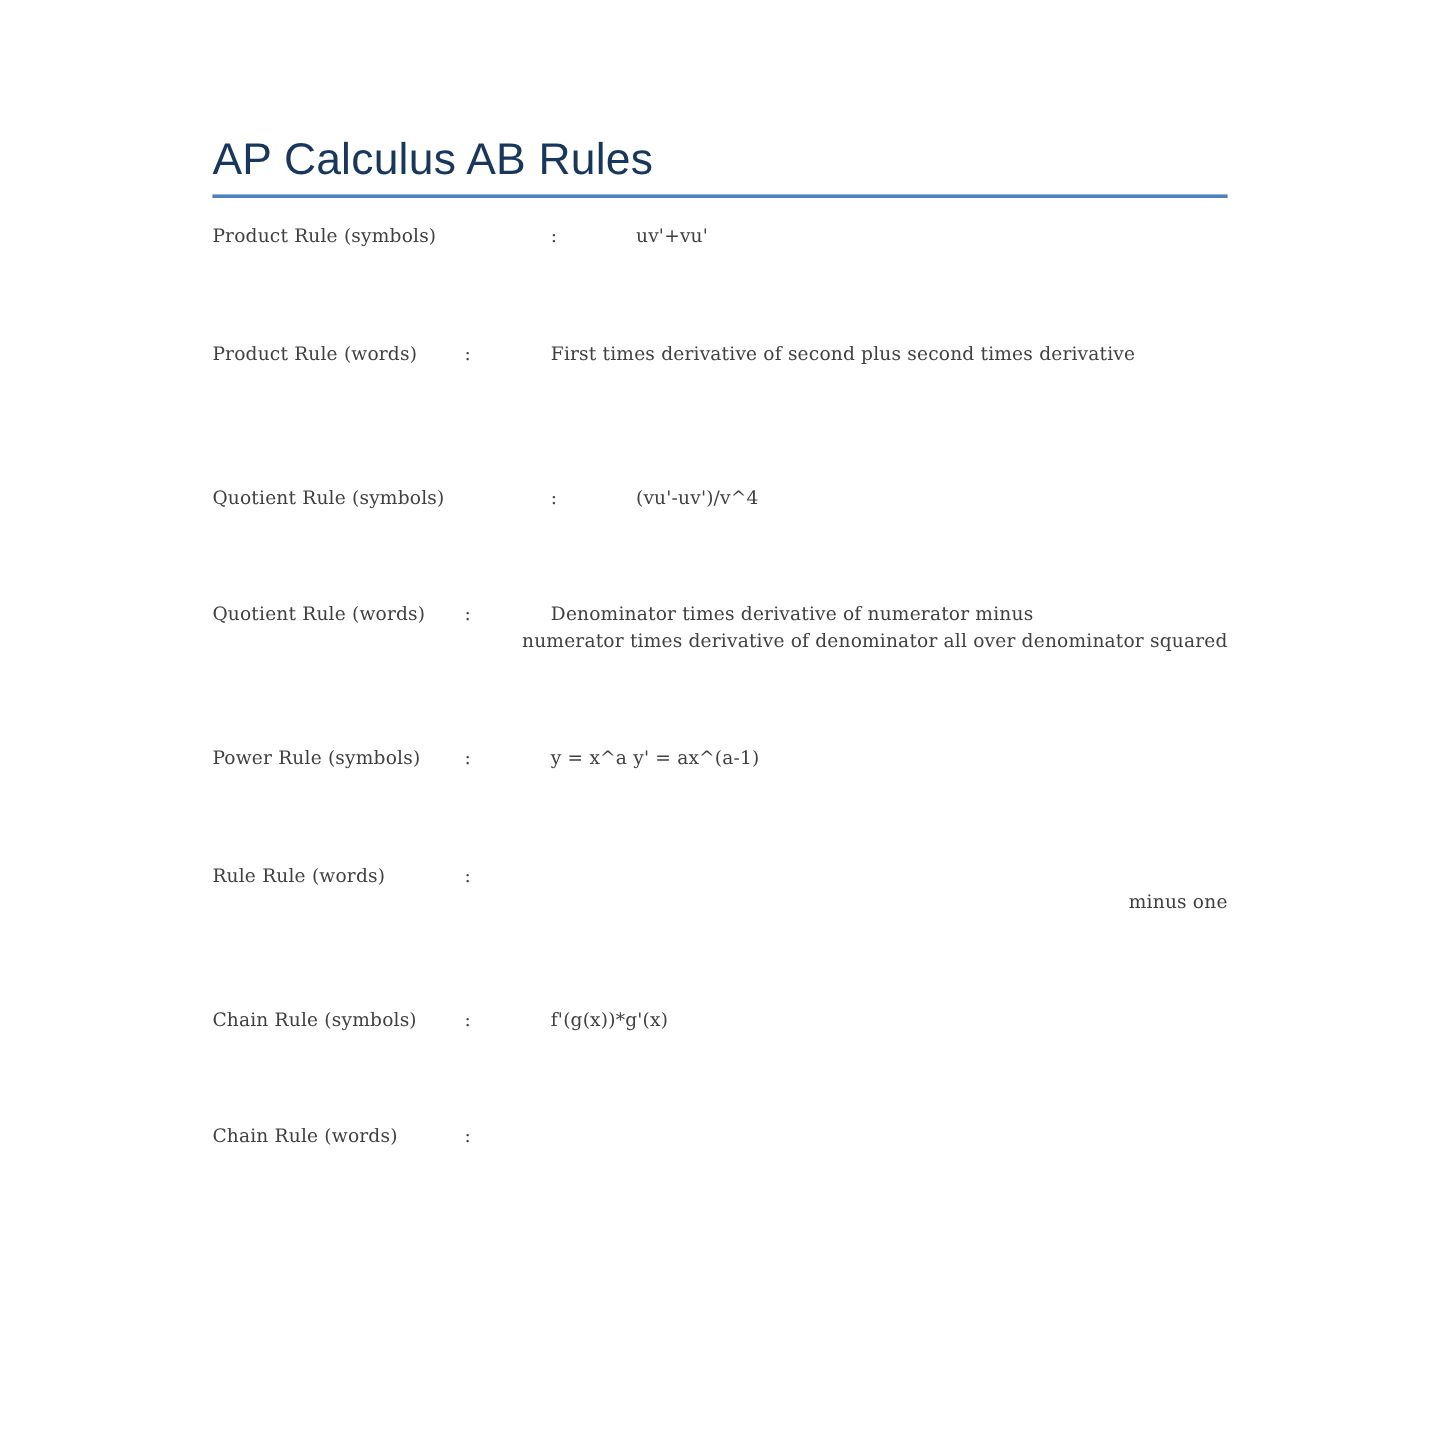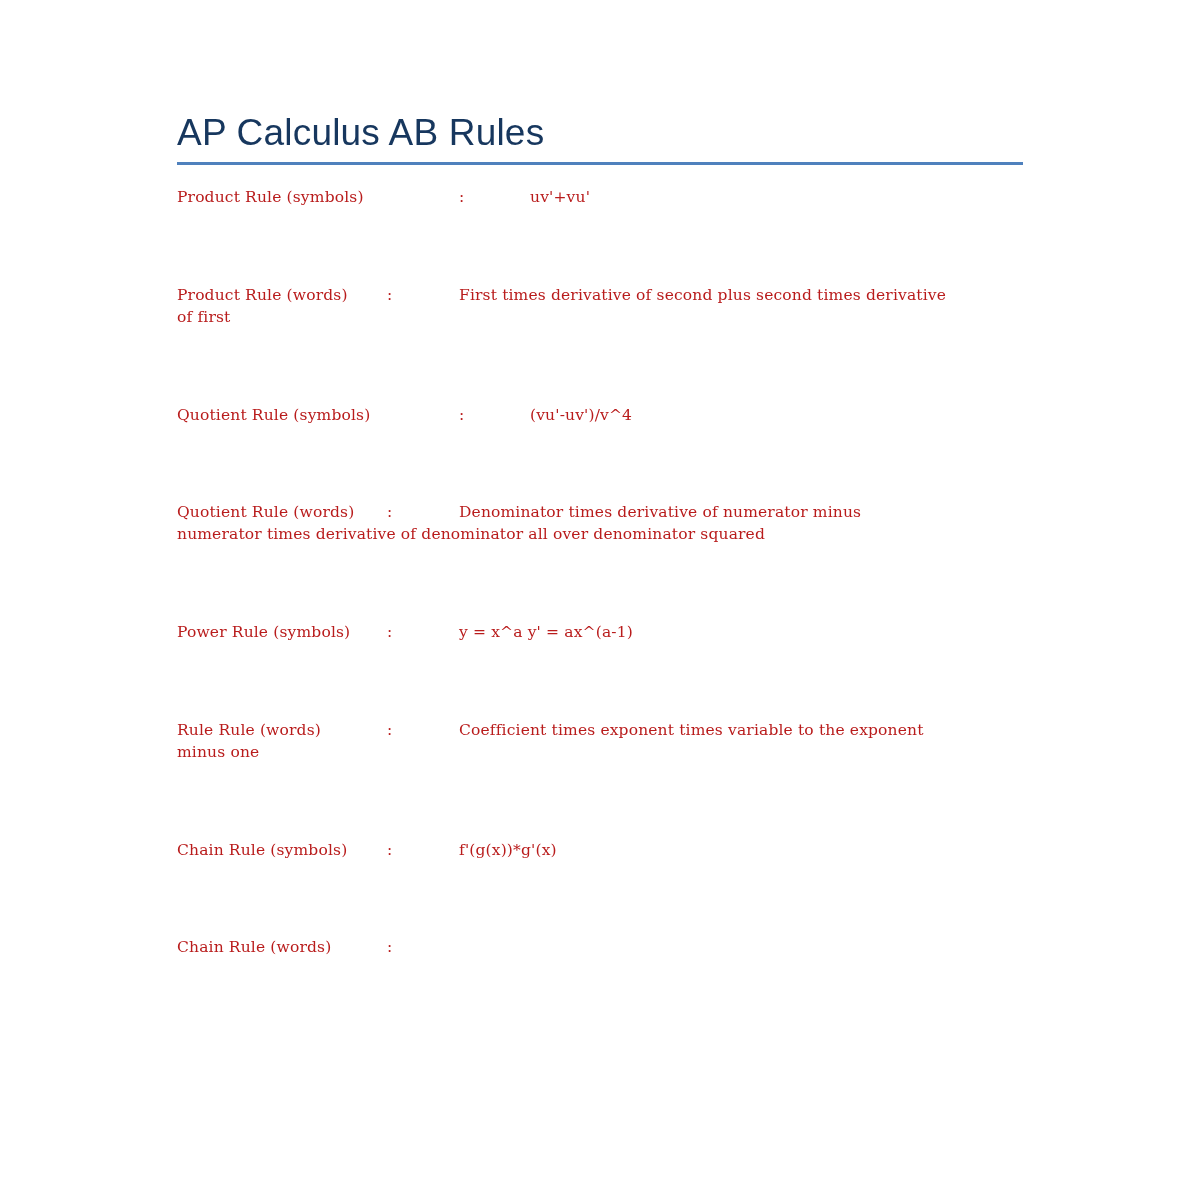--- a/index.html
+++ b/index.html
@@ -38,22 +38,23 @@
       height: 3px;
       background: #4f81bd;
     }
     .entry {
       position: absolute;
       left: 177px;
       width: 846px;
       font-family: "DejaVu Serif", "Liberation Serif", serif;
       font-size: 15.5px;
       line-height: 22px;
-      color: #b91c1c;
+      color: #404040;
       letter-spacing: 0.15px;
+      text-align: right;
     }
     .entry .line1 {
       position: relative;
       height: 22px;
       white-space: nowrap;
     }
     .entry .label {
       position: absolute;
       left: 0;
       top: 0;
@@ -86,21 +87,20 @@
     </div>
     <div class="cont"></div>
   </div>
 
   <div class="entry" style="top:284px;">
     <div class="line1">
       <span class="label">Product Rule (words)</span>
       <span class="colon" style="left:210px;">:</span>
       <span class="value" style="left:282px;">First times derivative of second plus second times derivative</span>
     </div>
-    <div class="cont">of first</div>
   </div>
 
   <div class="entry" style="top:404px;">
     <div class="line1">
       <span class="label">Quotient Rule (symbols)</span>
       <span class="colon" style="left:282px;">:</span>
       <span class="value" style="left:353px;">(vu'-uv')/v^4</span>
     </div>
     <div class="cont"></div>
   </div>
@@ -120,21 +120,20 @@
       <span class="colon" style="left:210px;">:</span>
       <span class="value" style="left:282px;">y = x^a y' = ax^(a-1)</span>
     </div>
     <div class="cont"></div>
   </div>
 
   <div class="entry" style="top:719px;">
     <div class="line1">
       <span class="label">Rule Rule (words)</span>
       <span class="colon" style="left:210px;">:</span>
-      <span class="value" style="left:282px;">Coefficient times exponent times variable to the exponent</span>
     </div>
     <div class="cont">minus one</div>
   </div>
 
   <div class="entry" style="top:839px;">
     <div class="line1">
       <span class="label">Chain Rule (symbols)</span>
       <span class="colon" style="left:210px;">:</span>
       <span class="value" style="left:282px;">f'(g(x))*g'(x)</span>
     </div>

